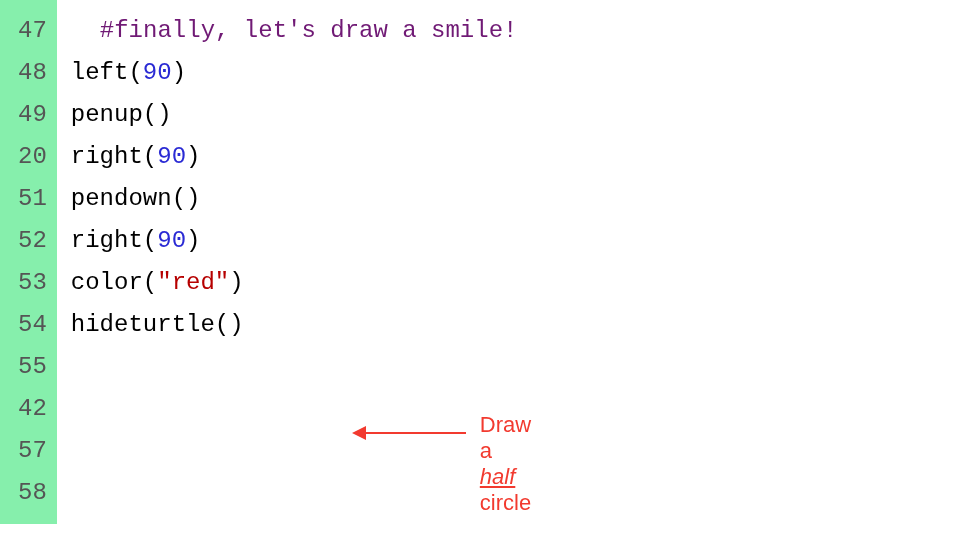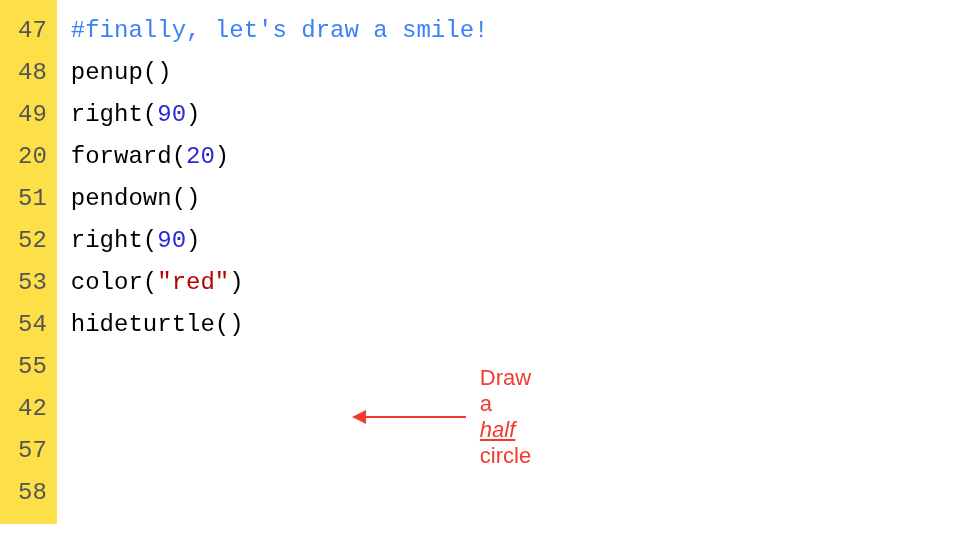--- a/index.html
+++ b/index.html
@@ -13,53 +13,52 @@
       font-size: 24px;
       width: 960px;
       height: 542px;
       overflow: hidden;
     }
     .editor {
       display: flex;
       flex-direction: row;
     }
     .gutter {
-      background: #fde047;
+      background: #86efac;
       color: #555;
       text-align: center;
       padding: 10px 10px 10px 18px;
       user-select: none;
     }
     .gutter div {
       line-height: 42px;
       height: 42px;
     }
     .code {
       padding: 10px 0 10px 14px;
       position: relative;
     }
     .code-line {
       line-height: 42px;
       height: 42px;
       white-space: pre;
       color: #000;
     }
-    .tok-comment { color: #3b82f6; }
+    .tok-comment { color: #701a75; margin-left: 29px; }
     .tok-ident   { color: #000000; }
     .tok-paren   { color: #000000; font-weight: 500; }
     .tok-number  { color: #2a2ad4; }
     .tok-string  { color: #b60000; }
     .tok-op      { color: #000000; }
     .annotation {
       position: absolute;
       left: 295px;
-      top: 396px;
+      top: 412px;
       height: 42px;
       display: flex;
-      align-items: center;
       color: #f23a2f;
       font-family: "Helvetica Neue", Arial, sans-serif;
       font-size: 22px;
     }
     .arrow {
       display: flex;
       align-items: center;
       margin-right: 14px;
     }
     .arrow-line {
@@ -93,23 +92,23 @@
     <div>53</div>
     <div>54</div>
     <div>55</div>
     <div>42</div>
     <div>57</div>
     <div>58</div>
   </div>
 
   <div class="code">
     <div class="code-line"><span class="tok-comment">#finally, let's draw a smile!</span></div>
+    <div class="code-line"><span class="tok-ident">left</span><span class="tok-paren">(</span><span class="tok-number">90</span><span class="tok-paren">)</span></div>
     <div class="code-line"><span class="tok-ident">penup</span><span class="tok-paren">(</span><span class="tok-paren">)</span></div>
     <div class="code-line"><span class="tok-ident">right</span><span class="tok-paren">(</span><span class="tok-number">90</span><span class="tok-paren">)</span></div>
-    <div class="code-line"><span class="tok-ident">forward</span><span class="tok-paren">(</span><span class="tok-number">20</span><span class="tok-paren">)</span></div>
     <div class="code-line"><span class="tok-ident">pendown</span><span class="tok-paren">(</span><span class="tok-paren">)</span></div>
     <div class="code-line"><span class="tok-ident">right</span><span class="tok-paren">(</span><span class="tok-number">90</span><span class="tok-paren">)</span></div>
     <div class="code-line"><span class="tok-ident">color</span><span class="tok-paren">(</span><span class="tok-string">"red"</span><span class="tok-paren">)</span></div>
     <div class="code-line"><span class="tok-ident">hideturtle</span><span class="tok-paren">(</span><span class="tok-paren">)</span></div>
     <div class="code-line"></div>
 
     <div class="annotation">
       <div class="arrow">
         <div class="arrow-head"></div>
         <div class="arrow-line"></div>

